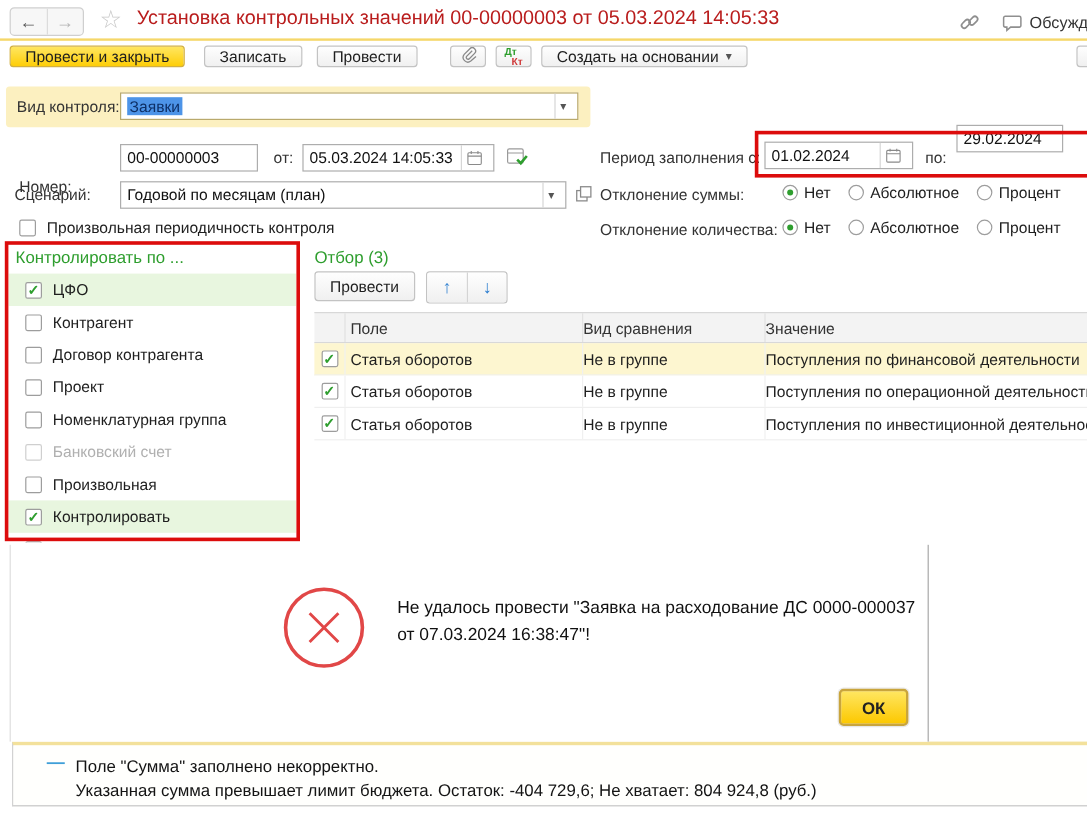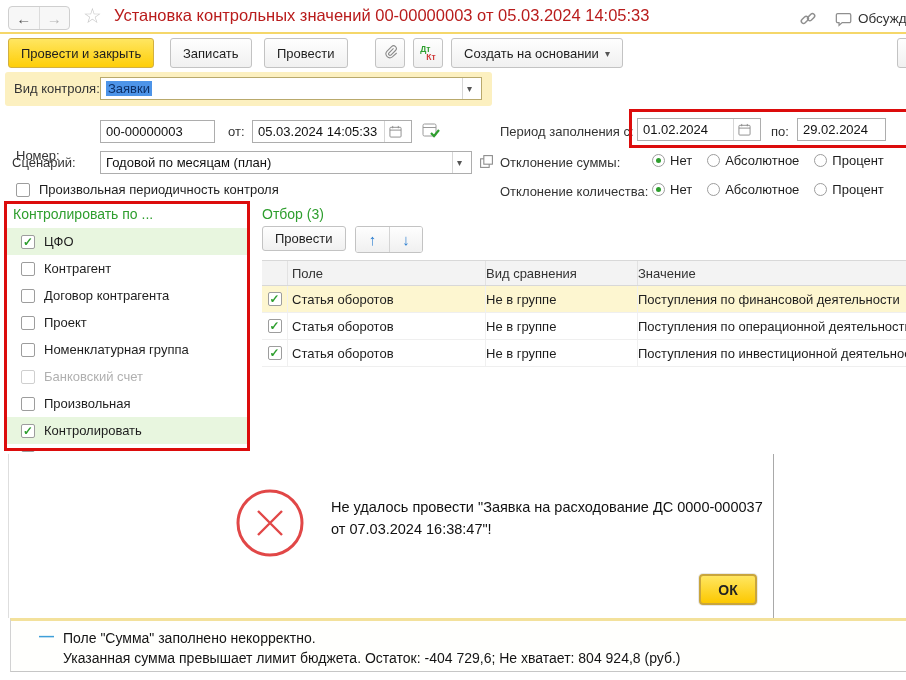--- a/index.html
+++ b/index.html
@@ -18,21 +18,21 @@
     font-size:15px; color:#555; }
   .navbtn.fwd { border-left:1px solid #dcdcdc; color:#b5b5b5; }
   .star { left:83px; top:4px; font-size:21px; color:#c9c9c9; }
   .wintitle { left:114px; top:6px; font-size:16.5px; color:#b91c1c; white-space:nowrap; }
   .hdr-ico { top:10px; }
   .discuss-lbl { left:858px; top:11px; font-size:13.5px; color:#333; white-space:nowrap; }
   .yellowline { left:0; top:32px; width:906px; height:2px; background:#f5d76a; }
 
   
   .btn { display:inline-flex; align-items:center; justify-content:center; gap:6px;
-    height:30px; padding:0 12px; border:1px solid #c3c3c3; border-radius:3px;
+    height:18px; padding:0 12px; border:1px solid #c3c3c3; border-radius:3px;
     background:linear-gradient(#fefefe,#f0f0f0); font-size:13px; color:#1e1e1e; white-space:nowrap; }
   .btn-yellow { background:linear-gradient(#ffe661,#fece08); border-color:#d2b040; }
   .btn-sq { width:30px; padding:0; }
   .tb { top:38px; }
   .dd-caret { font-size:10px; color:#555; }
   .dtkt { font-size:8.5px; font-weight:bold; line-height:8px; text-align:left; }
   .dtkt .dt { color:#2e9e2e; display:block; }
   .dtkt .kt { color:#d03a3a; display:block; margin-left:6px; }
   .btn-sliver { left:897px; top:38px; width:24px; }
 
@@ -193,21 +193,21 @@
         <g stroke="#8a8a8a" fill="none">
       <rect x="1" y="2.5" width="12" height="10.5" rx="1"></rect>
           <line x1="1" y1="5.5" x2="13" y2="5.5"></line>
       <line x1="4" y1="1" x2="4" y2="3.5"></line>
           <line x1="10" y1="1" x2="10" y2="3.5"></line>
         </g>
       </svg>
   </span>
 </div>
 <div class="abs f-label" style="left:771px; top:124px;">по:</div>
-<div class="abs input" style="left:797px; top:118px; width:89px;">
+<div class="abs input" style="left:797px; top:104px; width:89px;">
   <span>29.02.2024</span>
 </div>
 <div class="abs redbox" style="left:629px; top:109px; width:290px; height:39px;"></div>
 
 <div class="abs f-label" style="left:12px; top:155px;">Сценарий:</div>
 <div class="abs input" style="left:100px; top:151px; width:372px;">
   <span class="grow">Годовой по месяцам (план)</span>
   <span class="dd-box">▾</span>
 </div>
 <div class="abs" style="left:479px; top:154px;">

